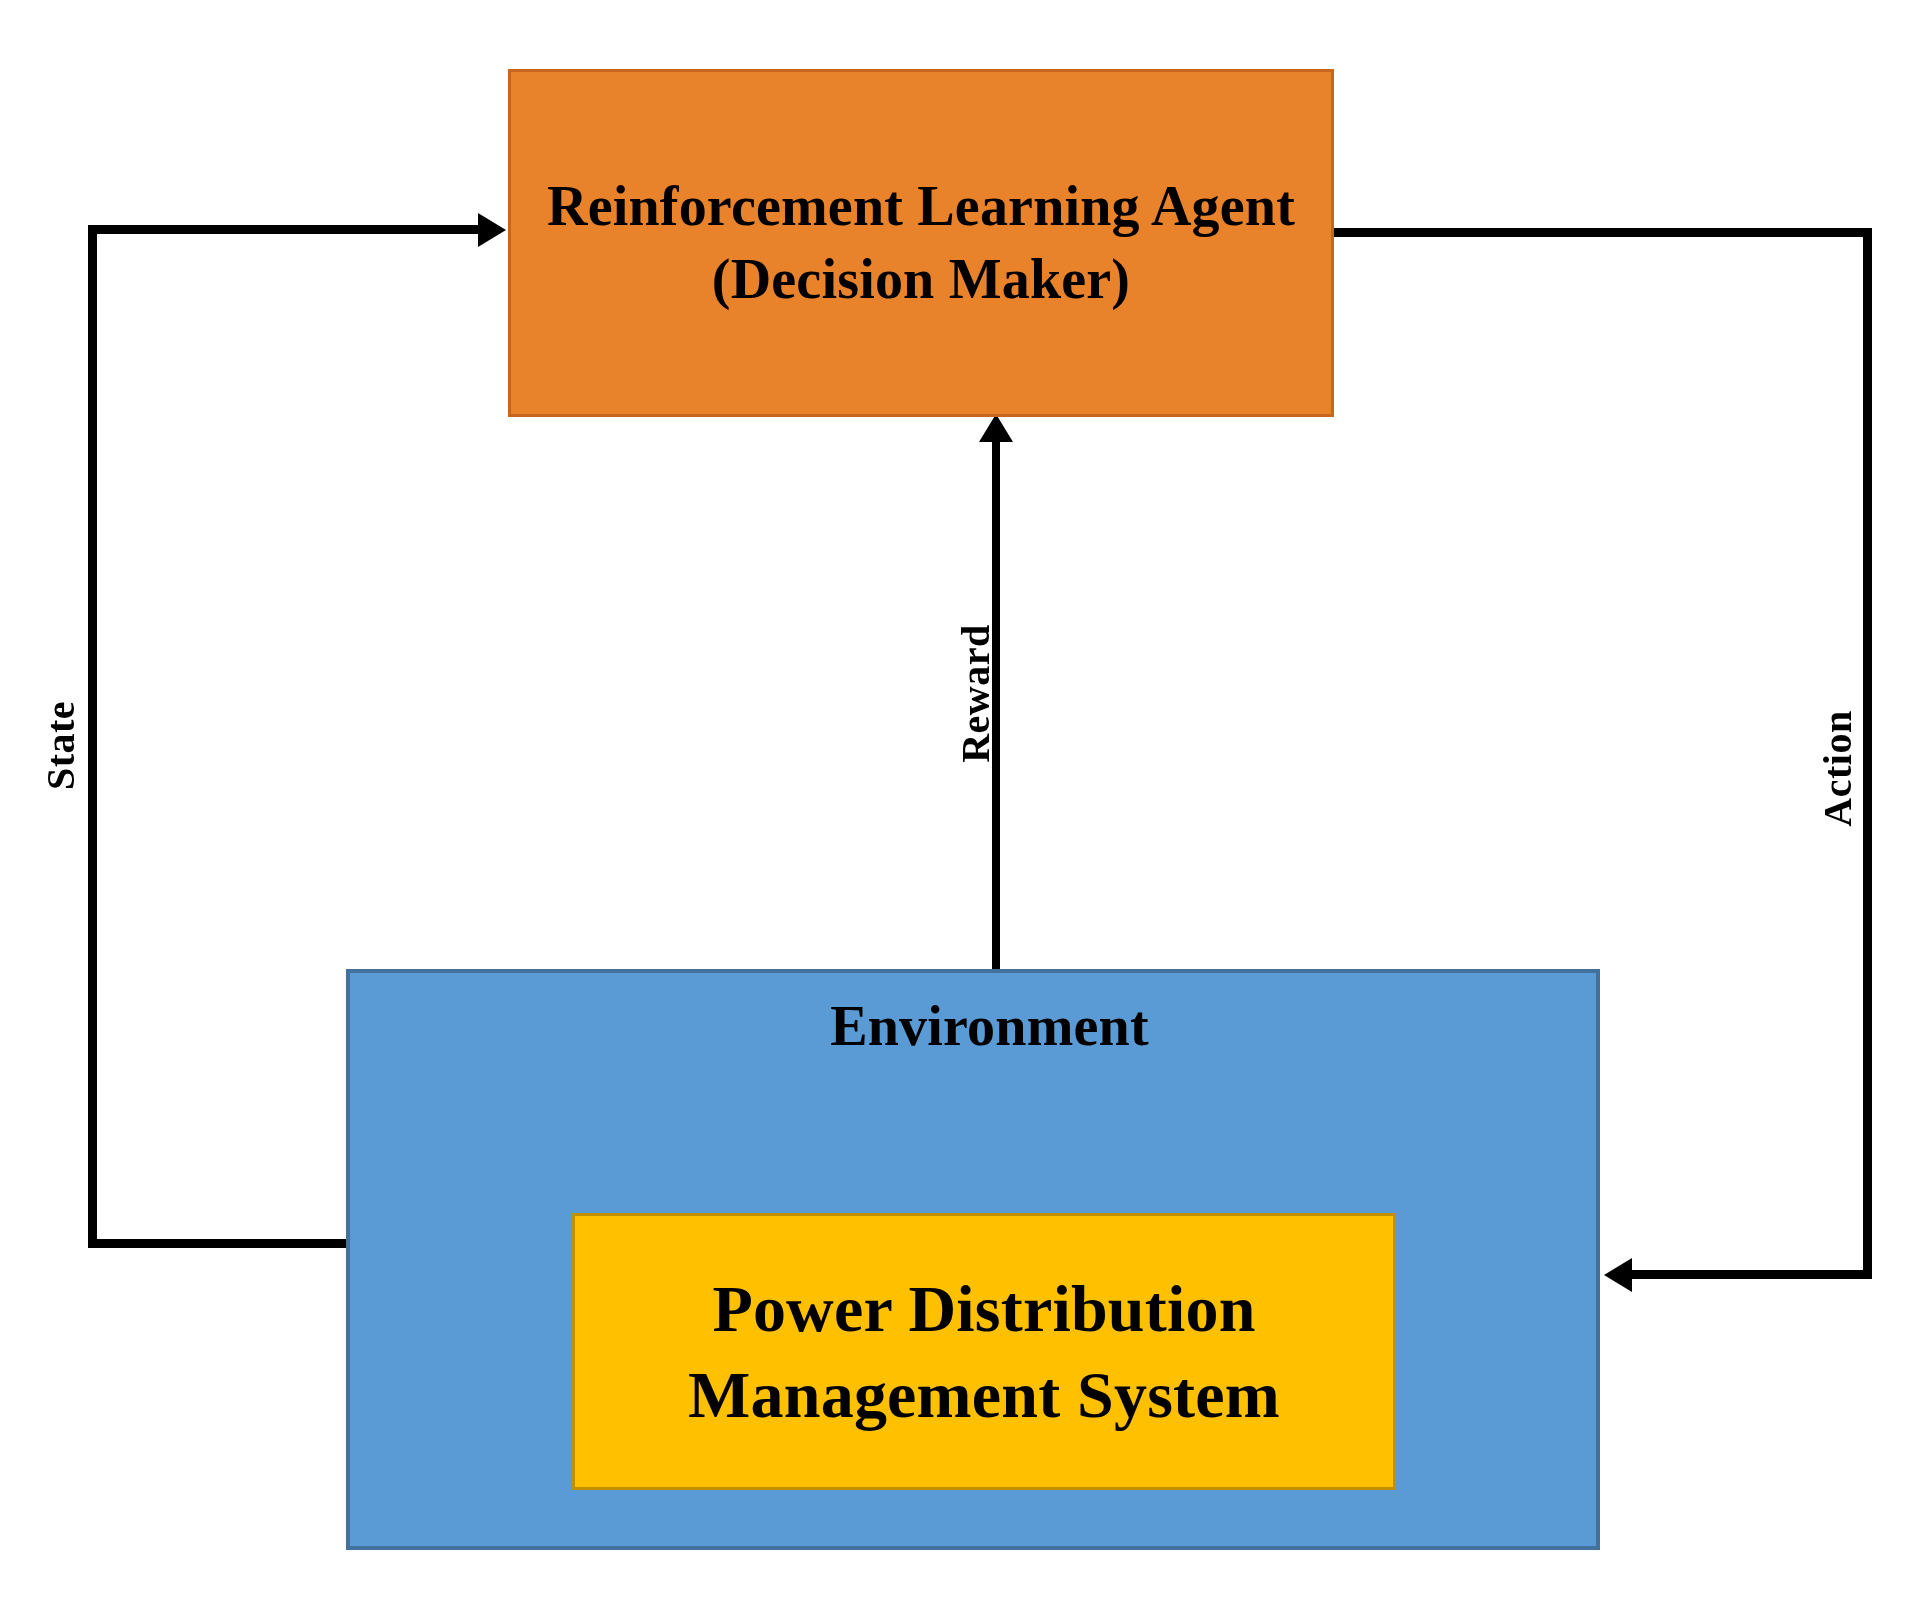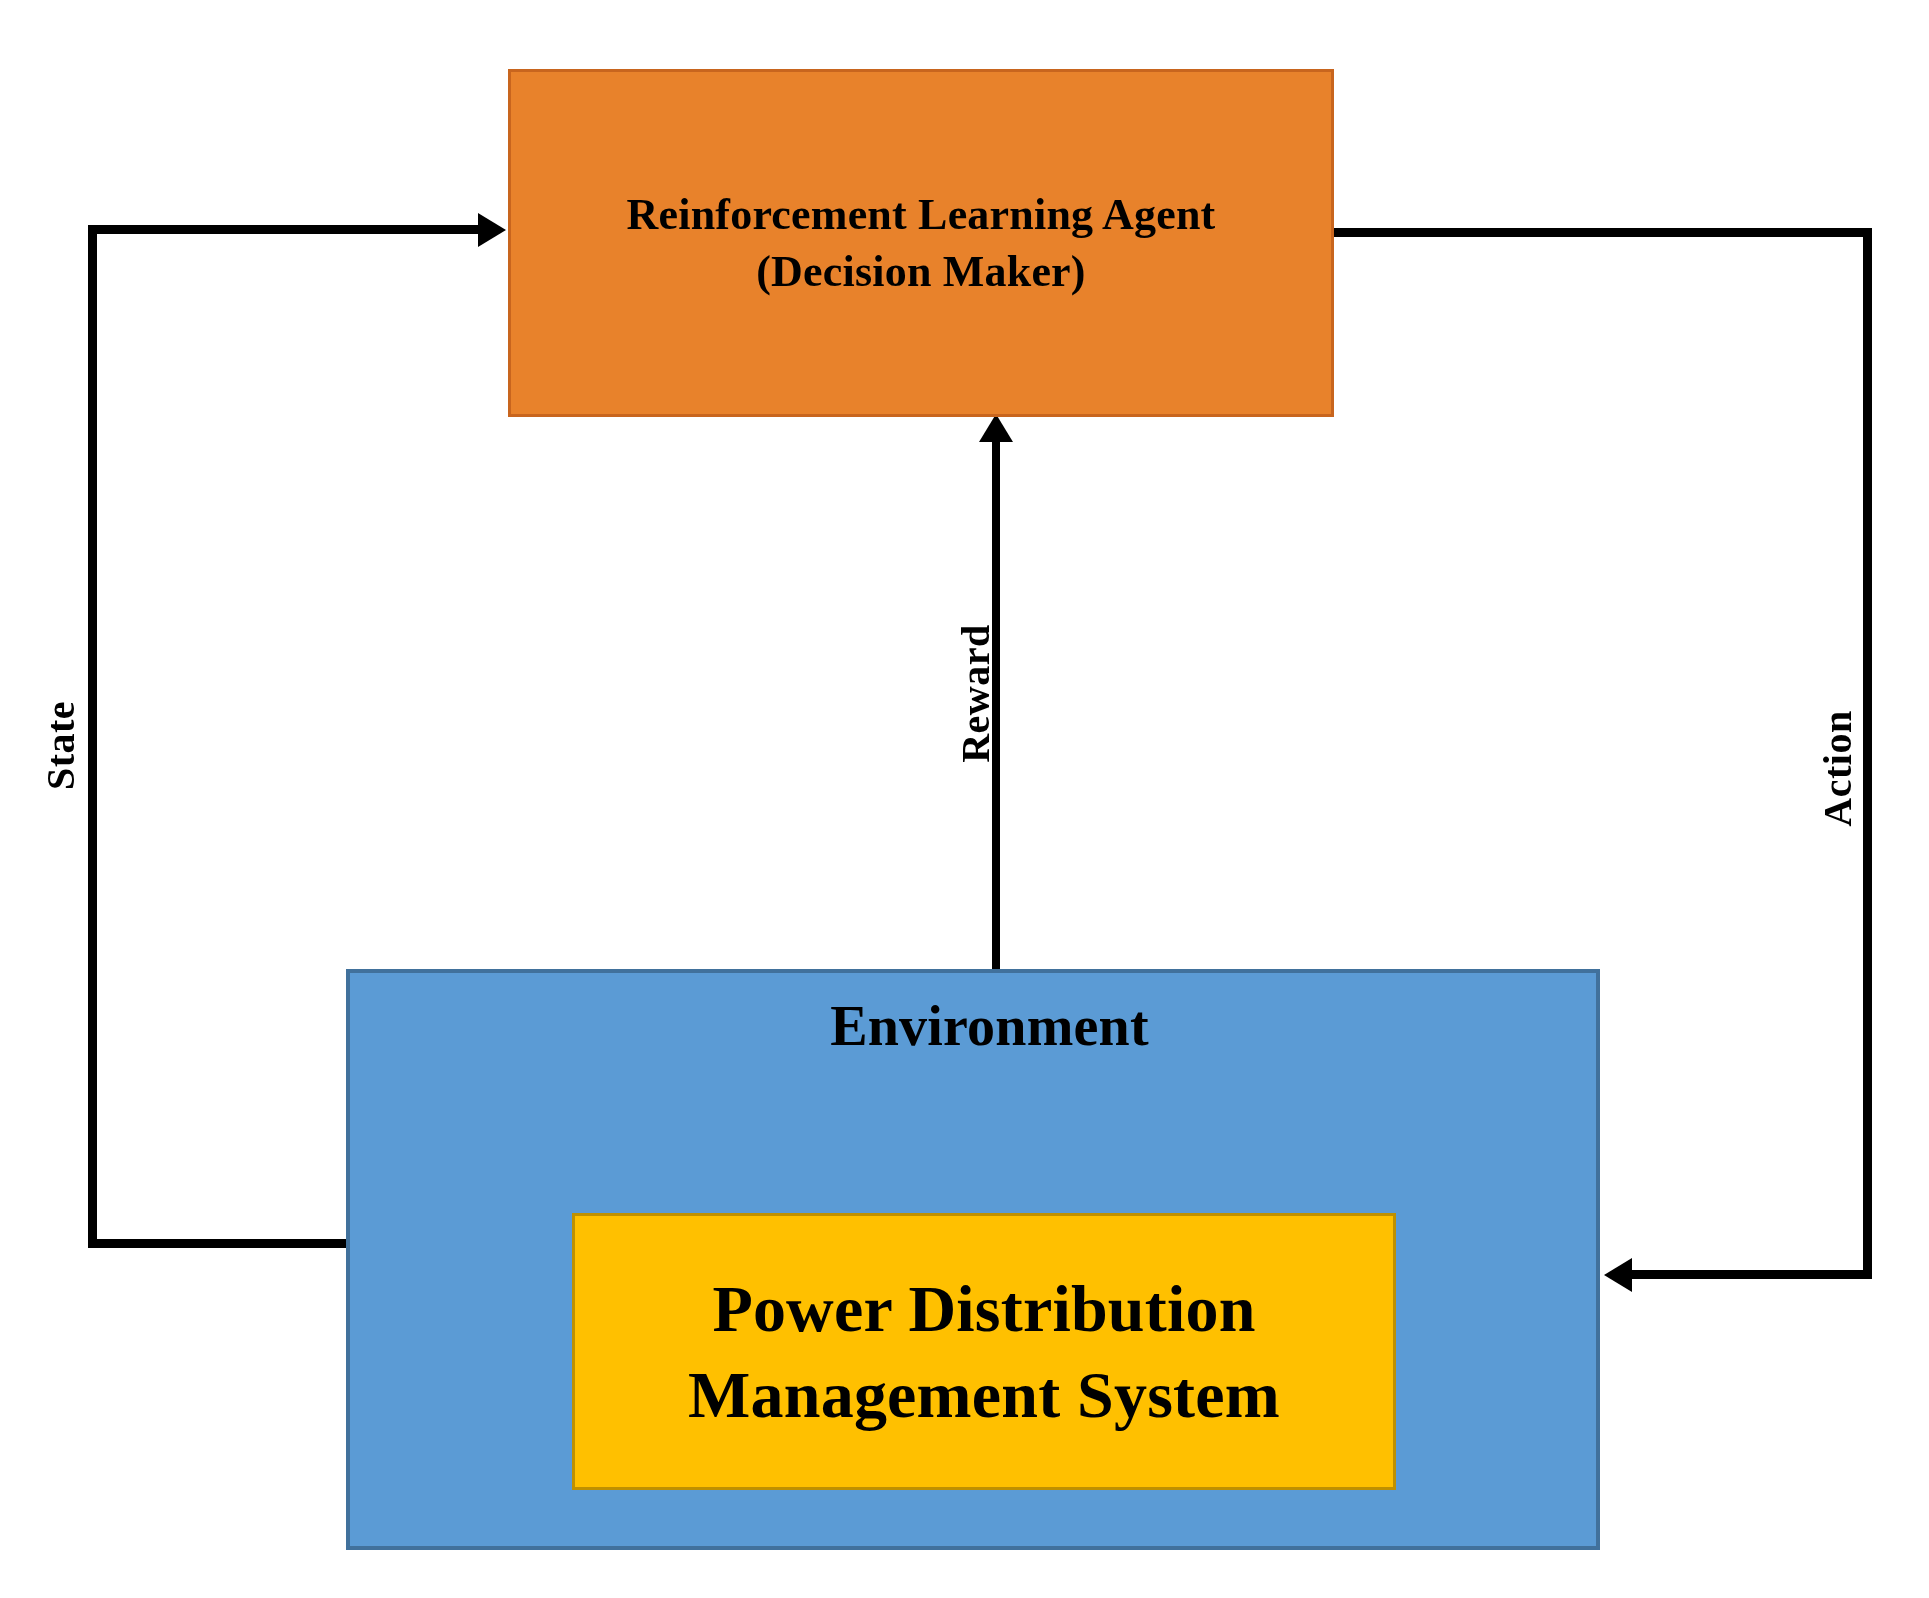--- a/index.html
+++ b/index.html
@@ -32,21 +32,21 @@
     letter-spacing: 0.2px;
   }
 
   #agent-box {
     left: 508px;
     top: 69px;
     width: 826px;
     height: 348px;
     background: #E8822B;
     border: 3px solid #C8651E;
-    font-size: 44px;
+    font-size: 56px;
     padding: 0 26px;
   }
 
   #environment-box {
     left: 346px;
     top: 969px;
     width: 1254px;
     height: 581px;
     background: #5B9BD5;
     border: 4px solid #41719C;

